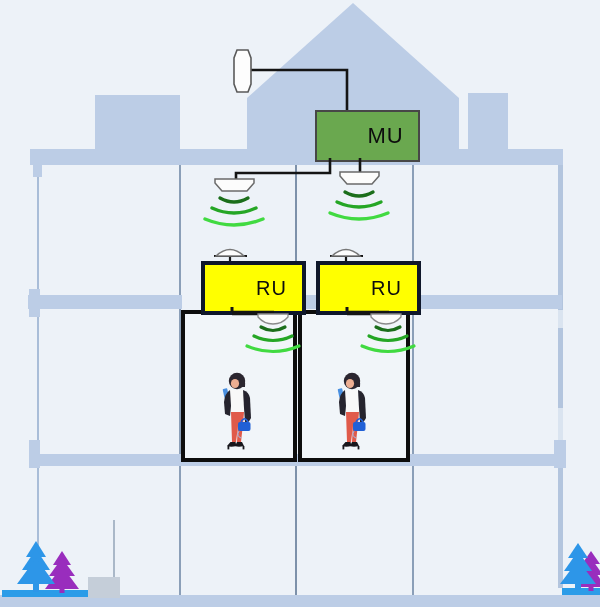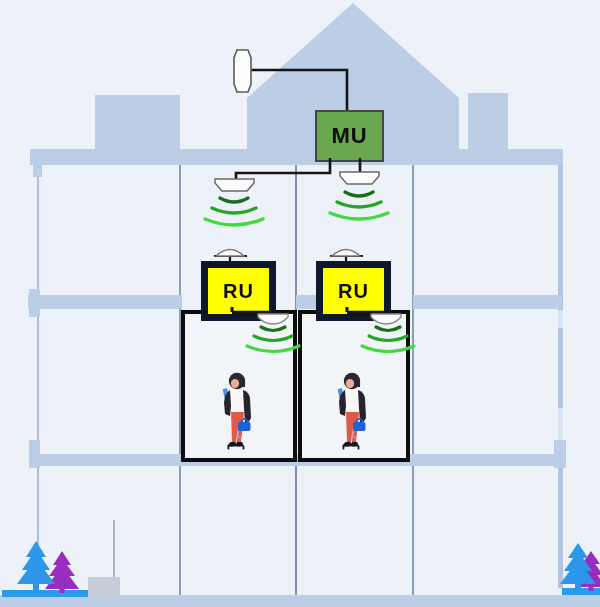--- a/index.html
+++ b/index.html
@@ -1,24 +1,24 @@
 <!DOCTYPE html>
 <html><head>
 <meta charset="utf-8">
 <style>
   html,body{margin:0;padding:0;background:#dfe6ee;font-family:"Liberation Sans",sans-serif;}
   .stage{position:relative;width:600px;height:607px;overflow:hidden;background:#edf2f8;}
   .abs{position:absolute;}
   .blue{background:#bccde6;}
   .node{position:absolute;display:flex;align-items:center;justify-content:center;
-        font-weight:bold;color:#0d0d0d;letter-spacing:1px;}
+        font-weight:normal;color:#0d0d0d;letter-spacing:1px;padding-left:36px;}
   .mu{left:315px;top:110px;width:65px;height:48px;background:#6aa84f;
       border:2px solid #474747;font-size:22px;z-index:6;}
   .ru{top:261px;width:61px;height:46px;background:#ffff00;
-      border:7px solid #0f172a;font-size:20px;z-index:6;}
+      border:4px solid #0f172a;font-size:20px;z-index:6;}
   .room{position:absolute;top:310px;height:152px;background:#f1f5f9;
         border:4px solid #0d0d0d;box-sizing:border-box;z-index:5;}
   .vline{position:absolute;top:165px;height:430px;width:2px;z-index:1;}
   svg.overlay{position:absolute;left:0;top:0;z-index:10;pointer-events:none;}
   svg.under{position:absolute;left:0;top:0;z-index:0;pointer-events:none;}
 </style>
 </head>
 <body>
 
 <div class="stage">

